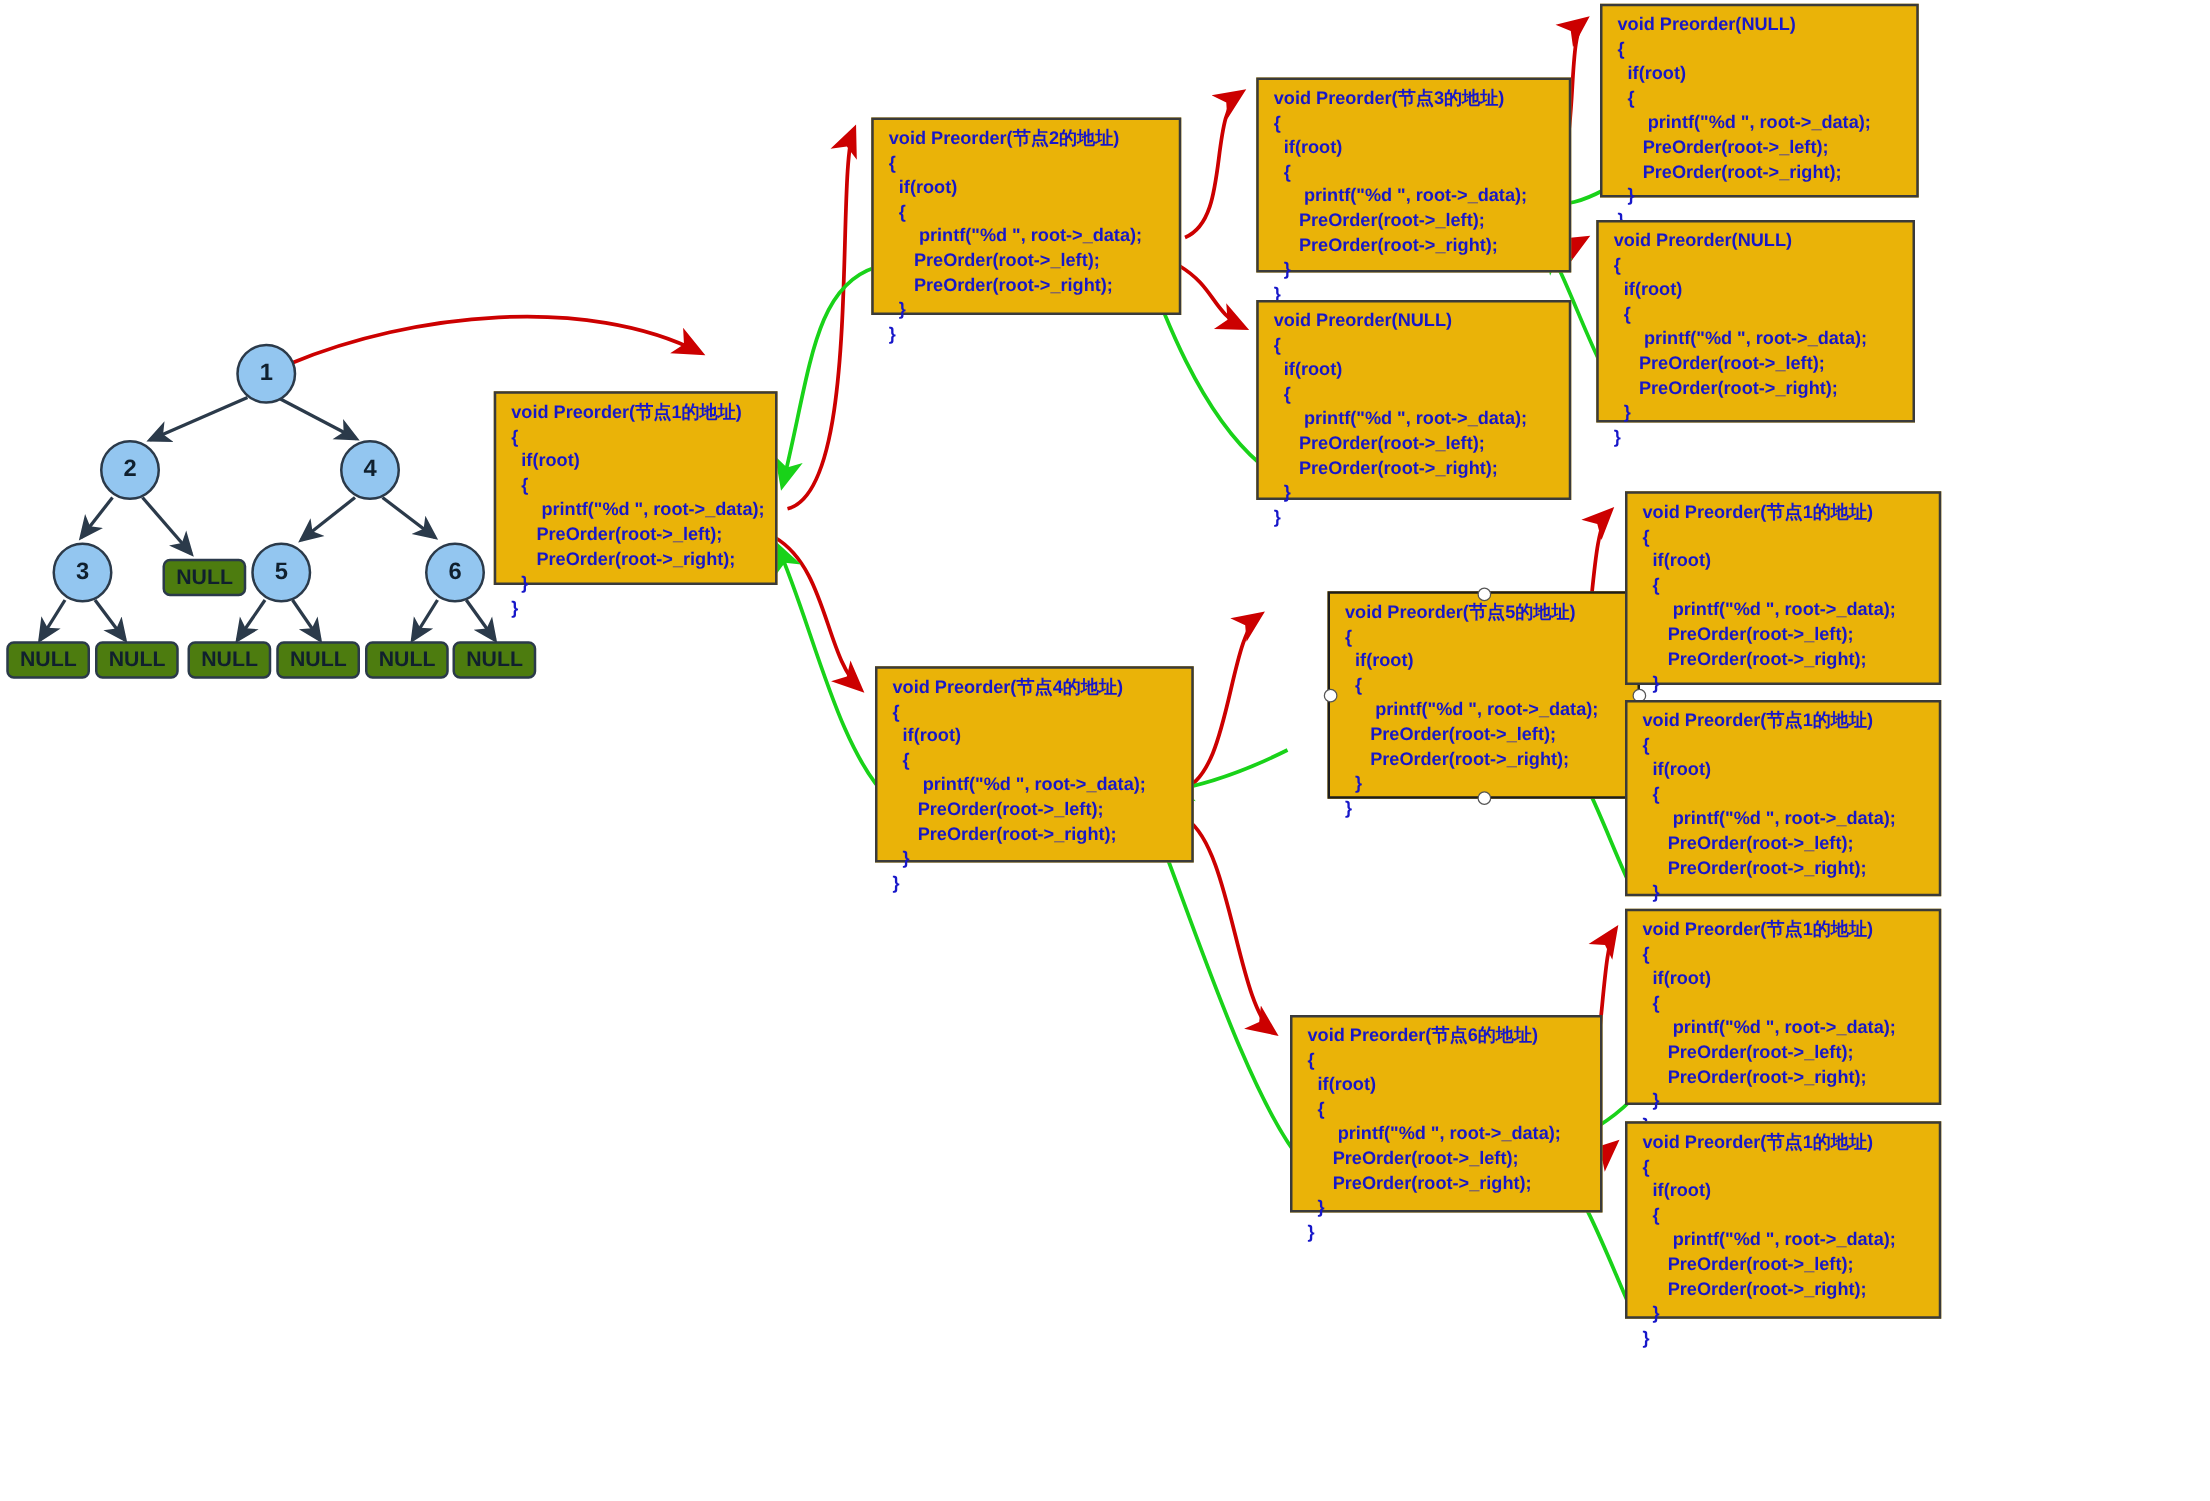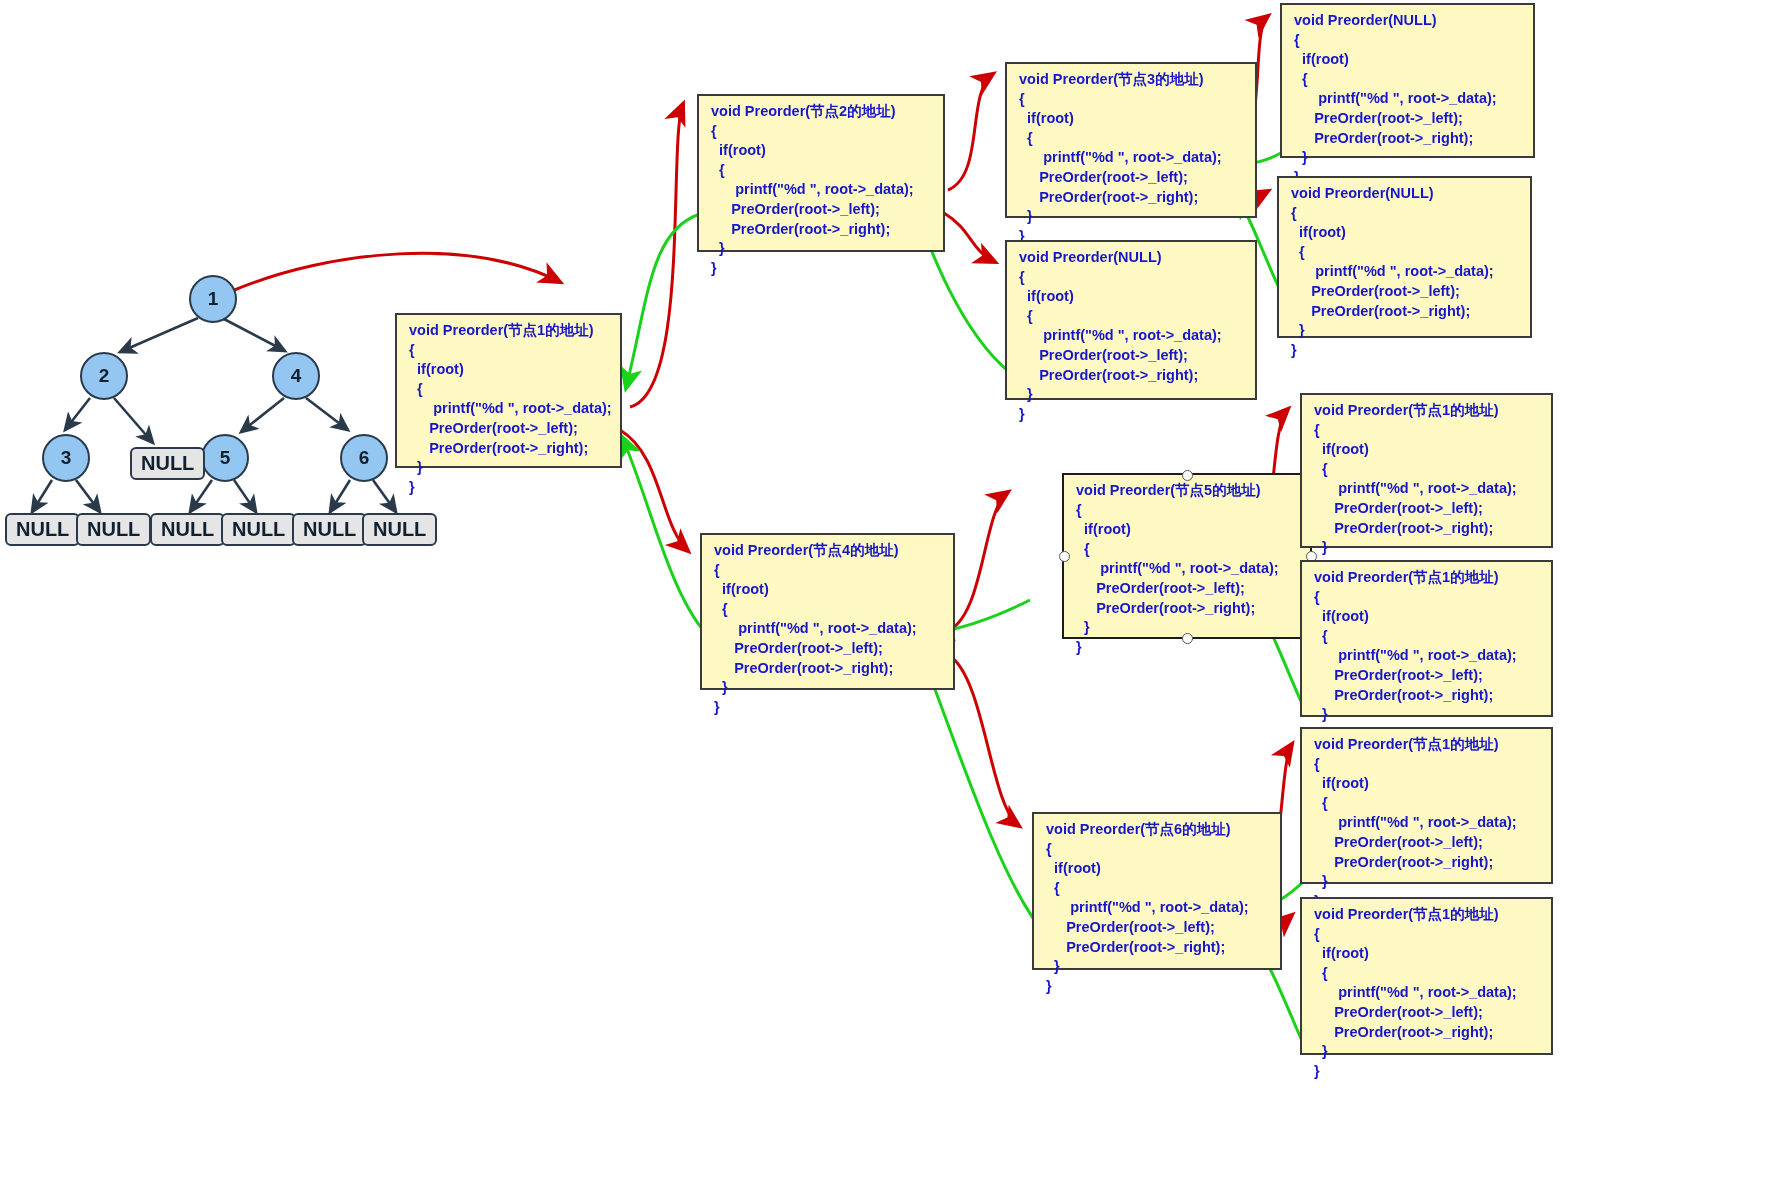--- a/index.html
+++ b/index.html
@@ -14,28 +14,28 @@
 
   
   .tree-node{
     position:absolute;width:44px;height:44px;border-radius:50%;
     background:#93C6F0;border:2.5px solid #2b3a4a;
     display:flex;align-items:center;justify-content:center;
     font-weight:bold;font-size:19px;color:#10202e;
     font-family:"Liberation Sans","DejaVu Sans",sans-serif;
   }
   .null-box{
-    position:absolute;background:#e5e5e5;border:2.5px solid #2b3a4a;border-radius:6px;
-    padding:3px 9px;font-weight:bold;font-size:20px;color:#10202e;
+    position:absolute;background:#4d7c0f;border:2.5px solid #2b3a4a;border-radius:6px;
+    padding:3px 9px;font-weight:bold;font-size:17px;color:#10202e;
     font-family:"Liberation Sans","DejaVu Sans",sans-serif;white-space:nowrap;
   }
 
   
   .code-box{
-    position:absolute;background:#fef9c3;border:2.5px solid #3a3a3a;
+    position:absolute;background:#eab308;border:2.5px solid #3a3a3a;
     box-sizing:border-box;padding:6px 28px 6px 12px;
     color:#1717c9;font-weight:bold;
     font-family:"Liberation Sans","DejaVu Sans",sans-serif;
     font-size:14.5px;line-height:19.6px;white-space:pre;
   }
   .code-box.selected{border-color:#1c1c1c;margin-left:42px;}
   .code-box .ln{display:block;}
   .handle{
     position:absolute;width:9px;height:9px;border-radius:50%;
     background:#ffffff;border:1px solid #555;

